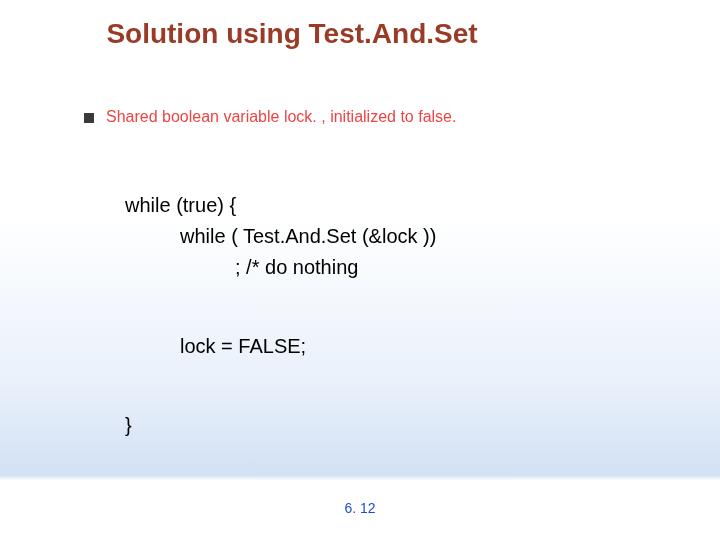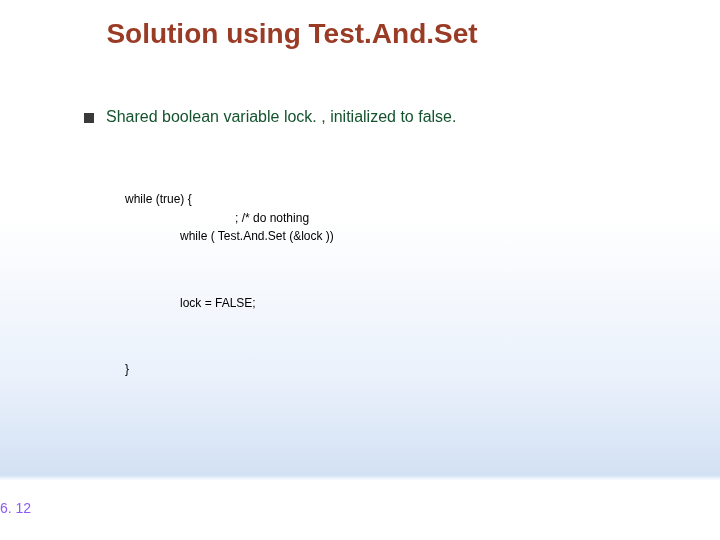--- a/index.html
+++ b/index.html
@@ -46,58 +46,59 @@
   .square {
     width: 10px;
     height: 10px;
     background: #3a3a3a;
     margin-top: 5px;
     margin-right: 12px;
     flex: none;
   }
   .bullet-text {
     font-size: 16px;
-    color: #14532d;
+    color: #ef4444;
   }
   .code {
     position: absolute;
     top: 190px;
     left: 125px;
-    font-size: 12px;
+    font-size: 20px;
     color: #000;
     line-height: 1.55;
     font-family: Arial, Helvetica, sans-serif;
   }
   .pagenum {
     position: absolute;
     bottom: 24px;
     left: 0;
     width: 720px;
+    text-align: center;
     font-size: 14px;
-    color: #8b5cf6;
+    color: #1d4ed8;
   }
 </style>
 </head>
 <body>
 
 <div class="slide">
 
   <div class="title">Solution using Test.And.Set</div>
 
   <div class="bullets">
     <div class="bullet-row">
       <div class="square"></div>
       <div class="bullet-text">Shared boolean variable lock. , initialized to false.</div>
     </div>
   </div>
 
   <div class="code">
     <div>while (true) {</div>
+    <div style="padding-left:55px">while ( Test.And.Set (&amp;lock ))</div>
     <div style="padding-left:110px">;   /* do nothing</div>
-    <div style="padding-left:55px">while ( Test.And.Set (&amp;lock ))</div>
     <div style="height:24px"></div>
     <div style="height:24px"></div>
     <div style="padding-left:55px">lock = FALSE;</div>
     <div style="height:24px"></div>
     <div style="height:24px"></div>
     <div>}</div>
   </div>
 
   <div class="pagenum">6. 12</div>
 

